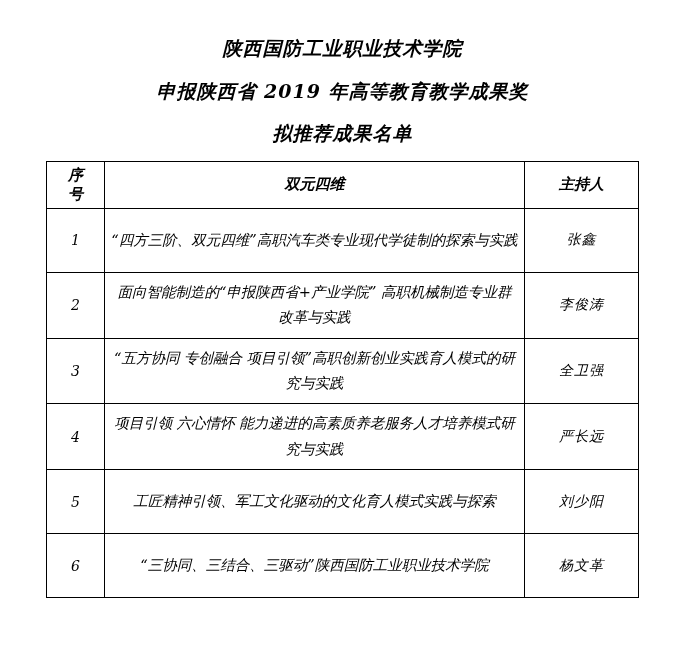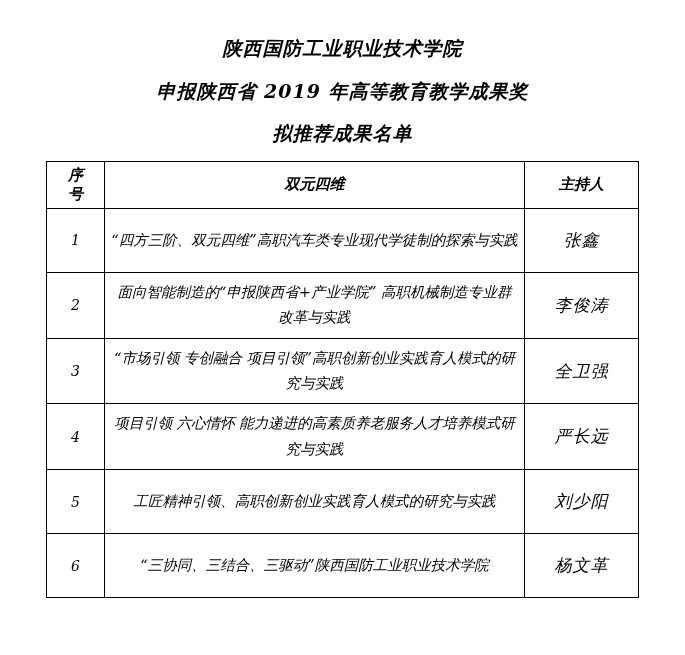--- a/index.html
+++ b/index.html
@@ -68,21 +68,21 @@
     font-size: 14px;
     padding: 6px 2px;
   }
   td.cell-name {
     font-size: 14.5px;
     line-height: 1.75;
     padding: 7px 6px;
     text-align: center;
   }
   td.cell-host {
-    font-size: 17px;
+    font-size: 14px;
     padding: 0 2px;
     letter-spacing: 1px;
   }
   .row-h-2 { height: 64px; }
 </style>
 </head>
 <body>
 
 <div class="page">
 
@@ -111,31 +111,31 @@
         <td class="cell-name">“四方三阶、双元四维”高职汽车类专业现代学徒制的探索与实践</td>
         <td class="cell-host">张鑫</td>
       </tr>
       <tr class="row-h-2">
         <td class="cell-no">2</td>
         <td class="cell-name">面向智能制造的“申报陕西省+产业学院” 高职机械制造专业群改革与实践</td>
         <td class="cell-host">李俊涛</td>
       </tr>
       <tr class="row-h-2">
         <td class="cell-no">3</td>
-        <td class="cell-name">“市场引领 专创融合 项目引领”高职创新创业实践育人模式的研究与实践</td>
+        <td class="cell-name">“五方协同 专创融合 项目引领”高职创新创业实践育人模式的研究与实践</td>
         <td class="cell-host">全卫强</td>
       </tr>
       <tr class="row-h-2">
         <td class="cell-no">4</td>
         <td class="cell-name">项目引领 六心情怀 能力递进的高素质养老服务人才培养模式研究与实践</td>
         <td class="cell-host">严长远</td>
       </tr>
       <tr class="row-h-2">
         <td class="cell-no">5</td>
-        <td class="cell-name">工匠精神引领、高职创新创业实践育人模式的研究与实践</td>
+        <td class="cell-name">工匠精神引领、军工文化驱动的文化育人模式实践与探索</td>
         <td class="cell-host">刘少阳</td>
       </tr>
       <tr class="row-h-2">
         <td class="cell-no">6</td>
         <td class="cell-name">“三协同、三结合、三驱动”陕西国防工业职业技术学院</td>
         <td class="cell-host">杨文革</td>
       </tr>
     </tbody>
   </table>
 

